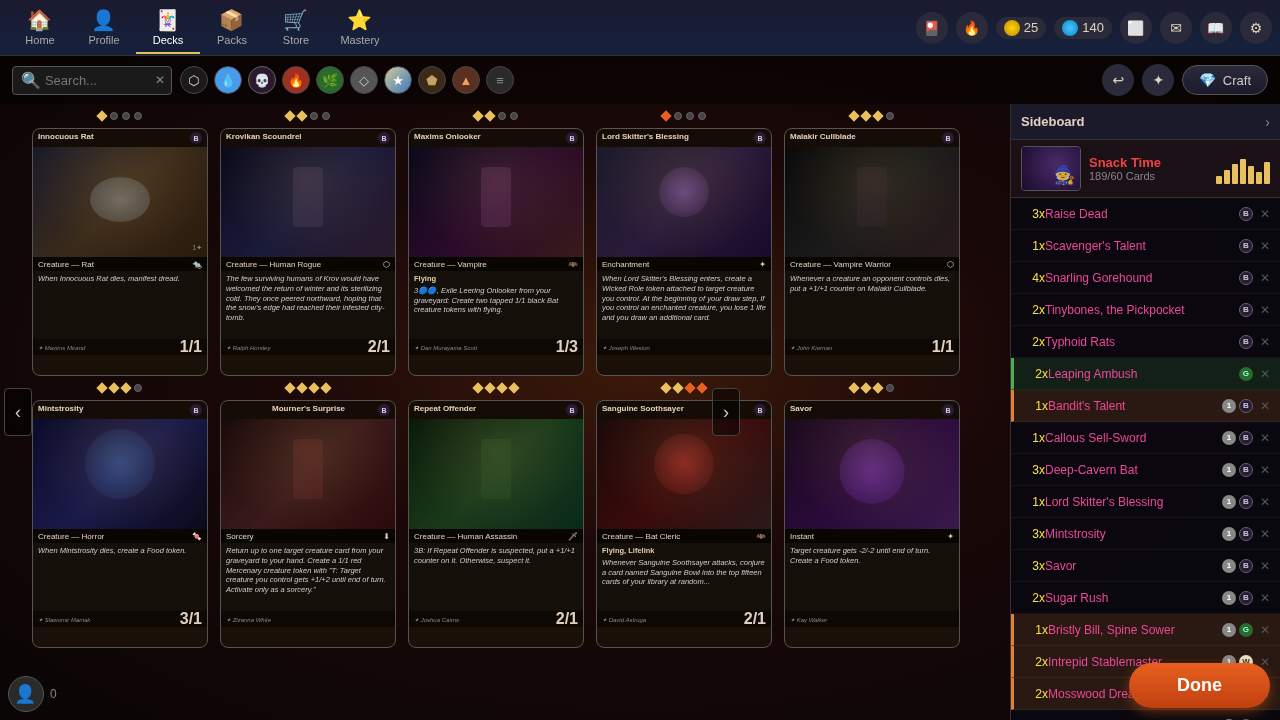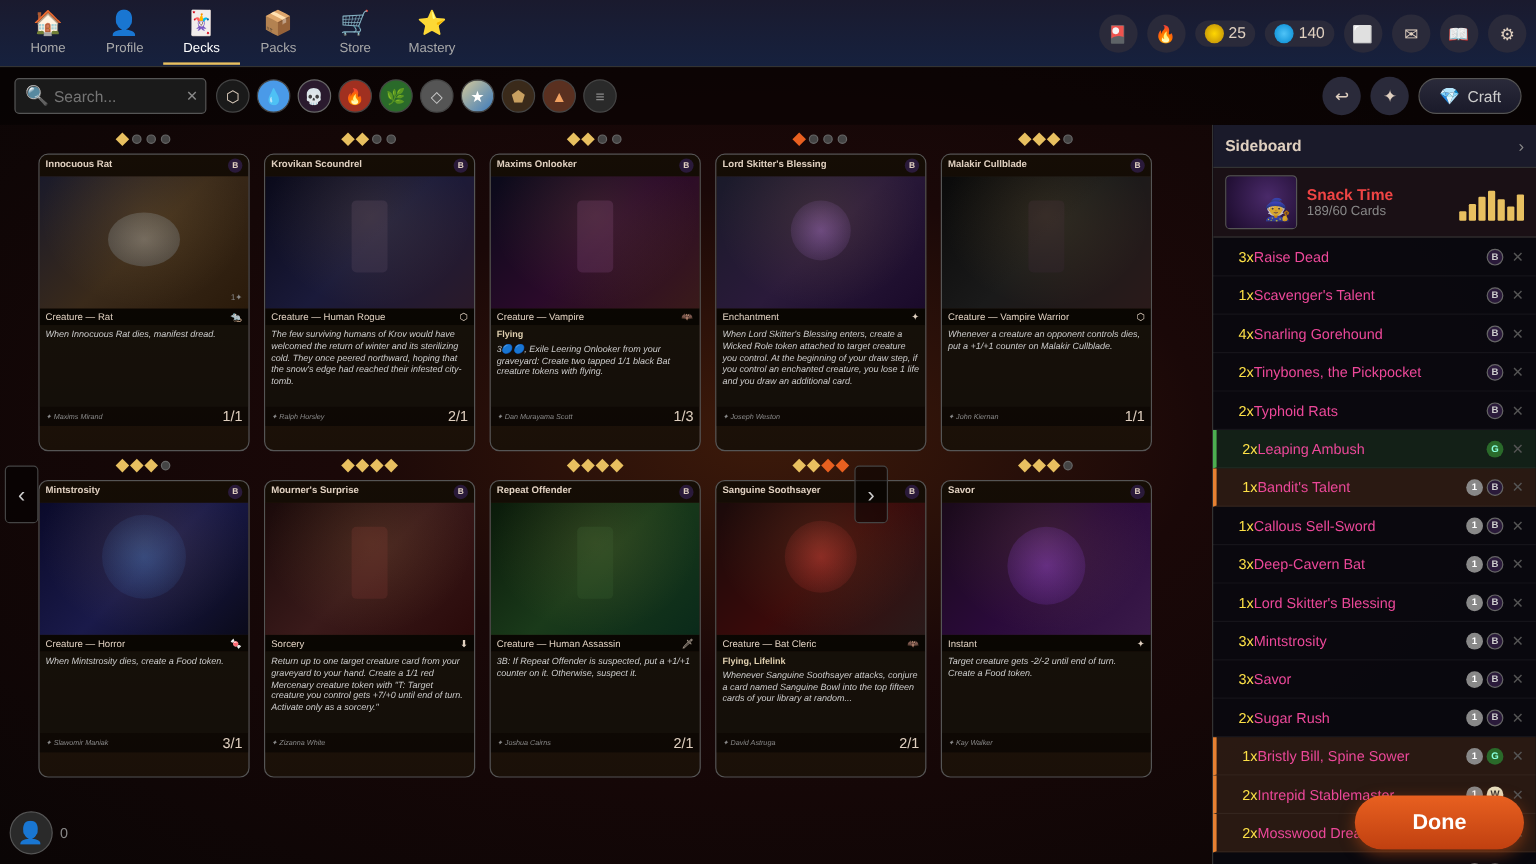--- a/index.html
+++ b/index.html
@@ -301,22 +301,22 @@
       display: flex;
       justify-content: space-between;
       align-items: center;
       padding: 2px 5px;
       background: rgba(0,0,0,0.5);
       font-size: 8px;
       height: 16px;
     }
 
     .card-pt {
-      font-weight: normal;
-      font-size: 12px;
+      font-weight: bold;
+      font-size: 16px;
     }
 
     .artist-credit {
       font-size: 6px;
       color: #888;
       font-style: italic;
     }
 
     
     .nav-arrow {
@@ -858,32 +858,32 @@
           <p>When Mintstrosity dies, create a Food token.</p>
         </div>
         <div class="card-footer">
           <span class="artist-credit">✦ Slawomir Maniak</span>
           <span class="card-pt">3/1</span>
         </div>
       </div>
 
       <div class="mtg-card">
         <div class="card-header">
-          <span style="font-size:8px;">Mourner's Surprise</span>
+          <span style="font-size:8px;margin-left:46px;">Mourner's Surprise</span>
           <span style="background:#2a1a3a;border-radius:50%;width:12px;height:12px;display:flex;align-items:center;justify-content:center;font-size:7px;">B</span>
         </div>
         <div class="card-art card-art-mourner">
           <div class="art-shape-figure" style="background:rgba(100,40,40,0.4);"></div>
         </div>
         <div class="card-type-bar">
           <span>Sorcery</span>
           <span>⬇</span>
         </div>
         <div class="card-text-box">
-          <p>Return up to one target creature card from your graveyard to your hand. Create a 1/1 red Mercenary creature token with "T: Target creature you control gets +7/+0 until end of turn. Activate only as a sorcery."</p>
+          <p>Return up to one target creature card from your graveyard to your hand. Create a 1/1 red Mercenary creature token with "T: Target creature you control gets +1/+2 until end of turn. Activate only as a sorcery."</p>
         </div>
         <div class="card-footer">
           <span class="artist-credit">✦ Zizanna White</span>
           <span class="card-pt"></span>
         </div>
       </div>
 
       <div class="mtg-card">
         <div class="card-header">
           <span style="font-size:8px;">Repeat Offender</span>

